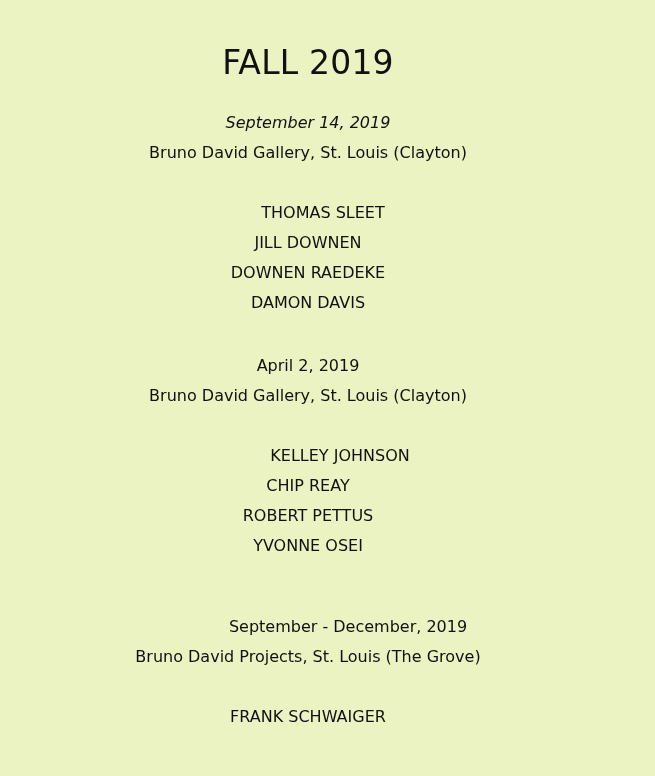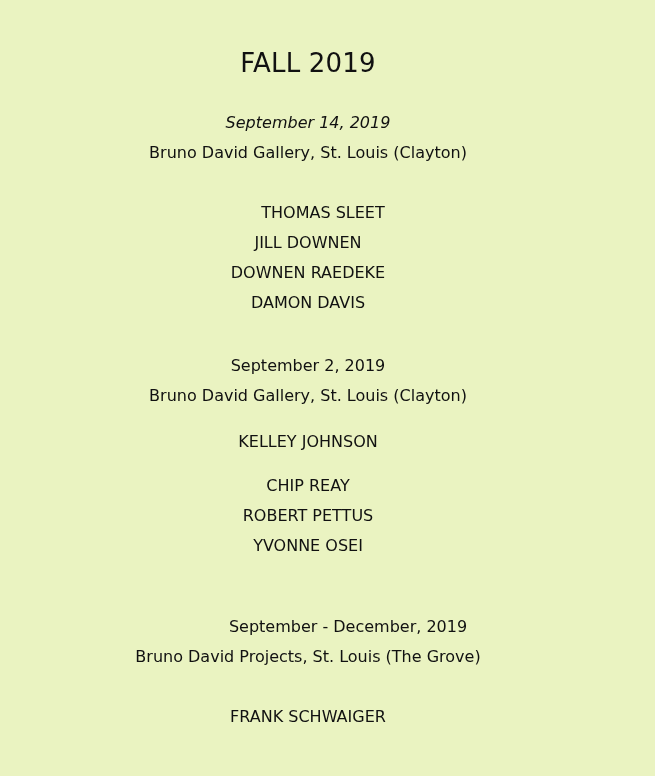--- a/index.html
+++ b/index.html
@@ -20,21 +20,21 @@
       left: 0;
       top: 0;
       width: 616px;
       text-align: center;
     }
     .title {
       position: absolute;
       left: 0;
       width: 616px;
       top: 40px;
-      font-size: 26px;
+      font-size: 33px;
       line-height: 46px;
       letter-spacing: 0.2px;
     }
     .line {
       position: absolute;
       left: 0;
       width: 616px;
       font-size: 16px;
       line-height: 22px;
       white-space: nowrap;
@@ -46,23 +46,23 @@
 <div class="page">
   <div class="title">FALL 2019</div>
 
   <div class="line" style="top:112px;font-style:italic;">September 14, 2019</div>
   <div class="line" style="top:142px;">Bruno David Gallery, St. Louis (Clayton)</div>
   <div class="line" style="top:202px;margin-left:15px;">THOMAS SLEET</div>
   <div class="line" style="top:232px;">JILL DOWNEN</div>
   <div class="line" style="top:262px;">DOWNEN RAEDEKE</div>
   <div class="line" style="top:292px;">DAMON DAVIS</div>
 
-  <div class="line" style="top:355px;">September 2, 2019</div>
+  <div class="line" style="top:355px;">April 2, 2019</div>
   <div class="line" style="top:385px;">Bruno David Gallery, St. Louis (Clayton)</div>
-  <div class="line" style="top:431px;">KELLEY JOHNSON</div>
+  <div class="line" style="top:445px;margin-left:32px;">KELLEY JOHNSON</div>
   <div class="line" style="top:475px;">CHIP REAY</div>
   <div class="line" style="top:505px;">ROBERT PETTUS</div>
   <div class="line" style="top:535px;">YVONNE OSEI</div>
 
   <div class="line" style="top:616px;margin-left:40px;">September - December, 2019</div>
   <div class="line" style="top:646px;text-align:center;">Bruno David Projects, St. Louis (The Grove)</div>
   <div class="line" style="top:706px;">FRANK SCHWAIGER</div>
 </div>
 
 </body></html>

